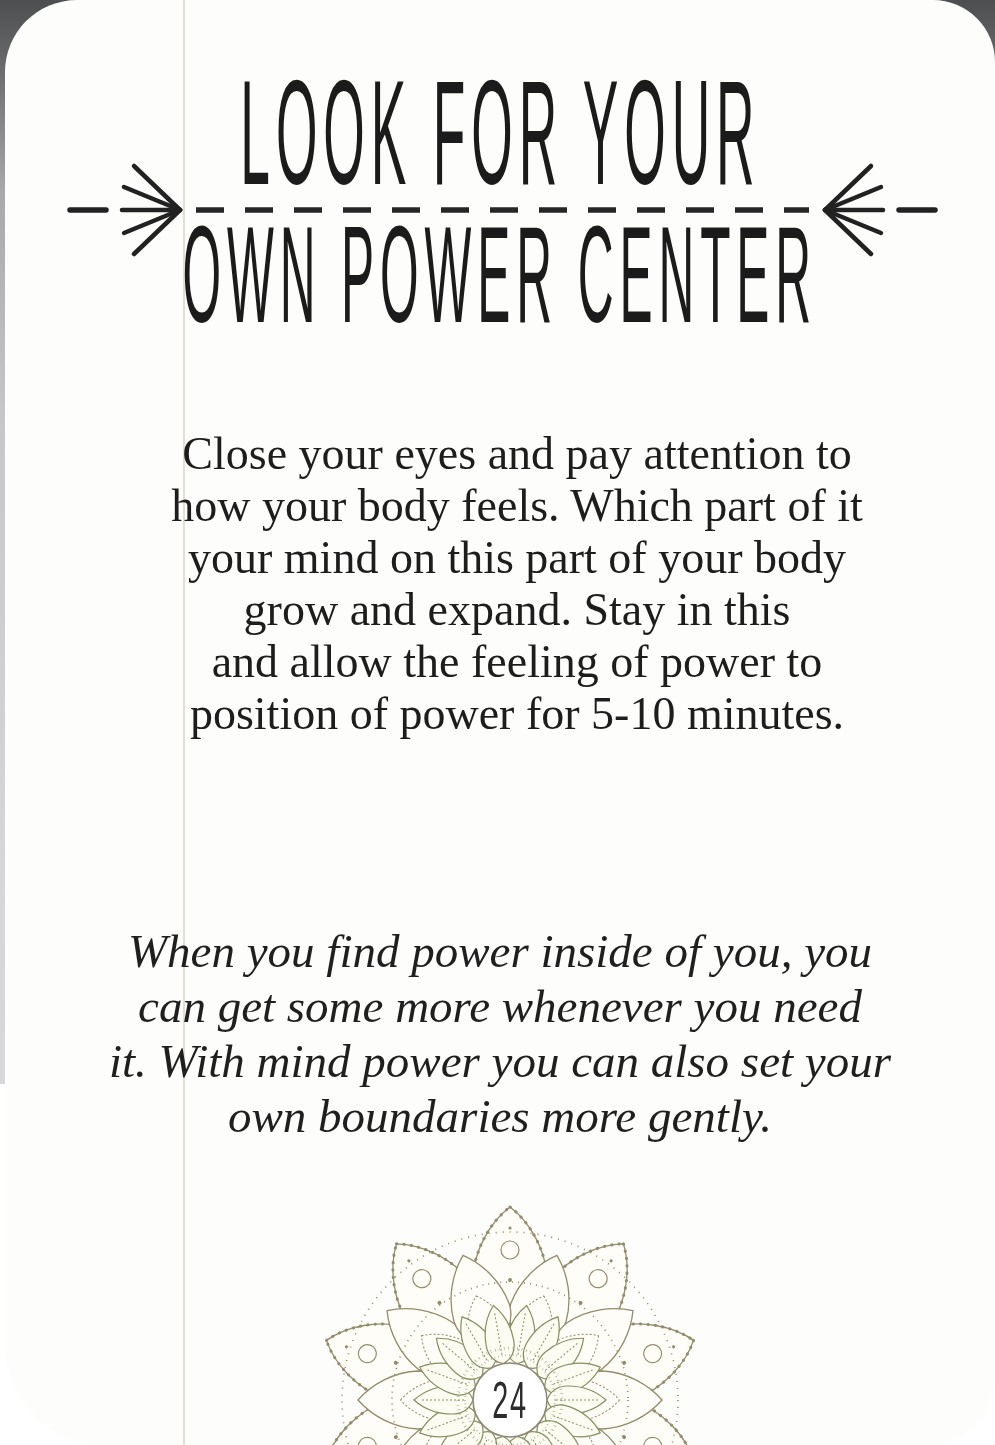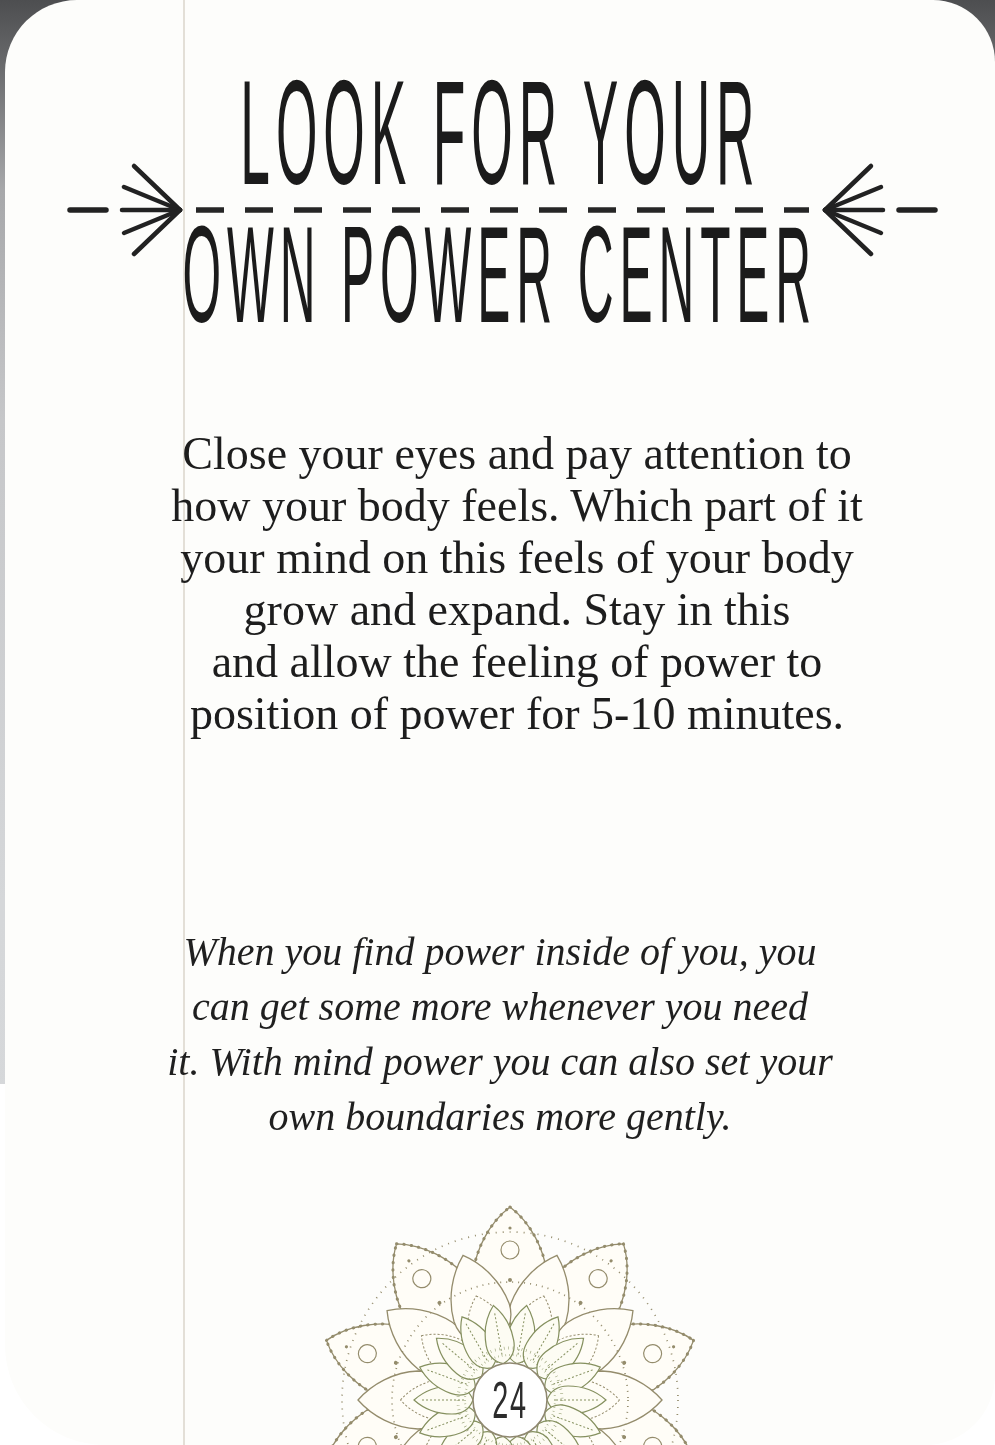--- a/index.html
+++ b/index.html
@@ -19,21 +19,21 @@
   .title-line{display:inline-block;white-space:nowrap;
               font-family:"Liberation Sans",sans-serif;font-weight:400;
               color:#1b1b1b;letter-spacing:8px;}
   .t1 .title-line{font-size:72px;transform:scale(0.74,2.05);}
   .t2 .title-line{font-size:67px;transform:scale(0.74,2.05);}
   .divider-svg{position:absolute;left:55px;top:150px;width:885px;height:120px;}
   
   .body-text{position:absolute;left:84px;top:428px;right:50px;
              font-size:46px;line-height:52px;color:#1d1d1d;text-align:center;}
   .quote-text{position:absolute;left:38px;right:38px;top:924px;
-              font-size:40px;line-height:55px;font-style:italic;
+              font-size:47px;line-height:55px;font-style:italic;
               color:#1f1f1f;text-align:center;}
   .body-text div,.quote-text div{white-space:nowrap;}
   
   .mandala-wrap{position:absolute;left:295px;top:1196px;width:420px;height:249px;}
   .num-text{font-family:"Liberation Sans",sans-serif;fill:#2c2c2c;letter-spacing:2px;}
 </style>
 </head>
 <body>
 
 <div class="page">
@@ -64,21 +64,21 @@
       </g>
     </svg>
 
     <div class="title-wrap t2">
       <span class="title-line">OWN POWER CENTER</span>
     </div>
 
     <section class="body-text">
       <div>Close your eyes and pay attention to</div>
       <div>how your body feels. Which part of it</div>
-      <div>your mind on this feels of your body</div>
+      <div>your mind on this part of your body</div>
       <div>grow and expand. Stay in this</div>
       <div>and allow the feeling of power to</div>
       <div>position of power for 5-10 minutes.</div>
     </section>
 
     <section class="quote-text">
       <div>When you find power inside of you, you</div>
       <div>can get some more whenever you need</div>
       <div>it. With mind power you can also set your</div>
       <div>own boundaries more gently.</div>

